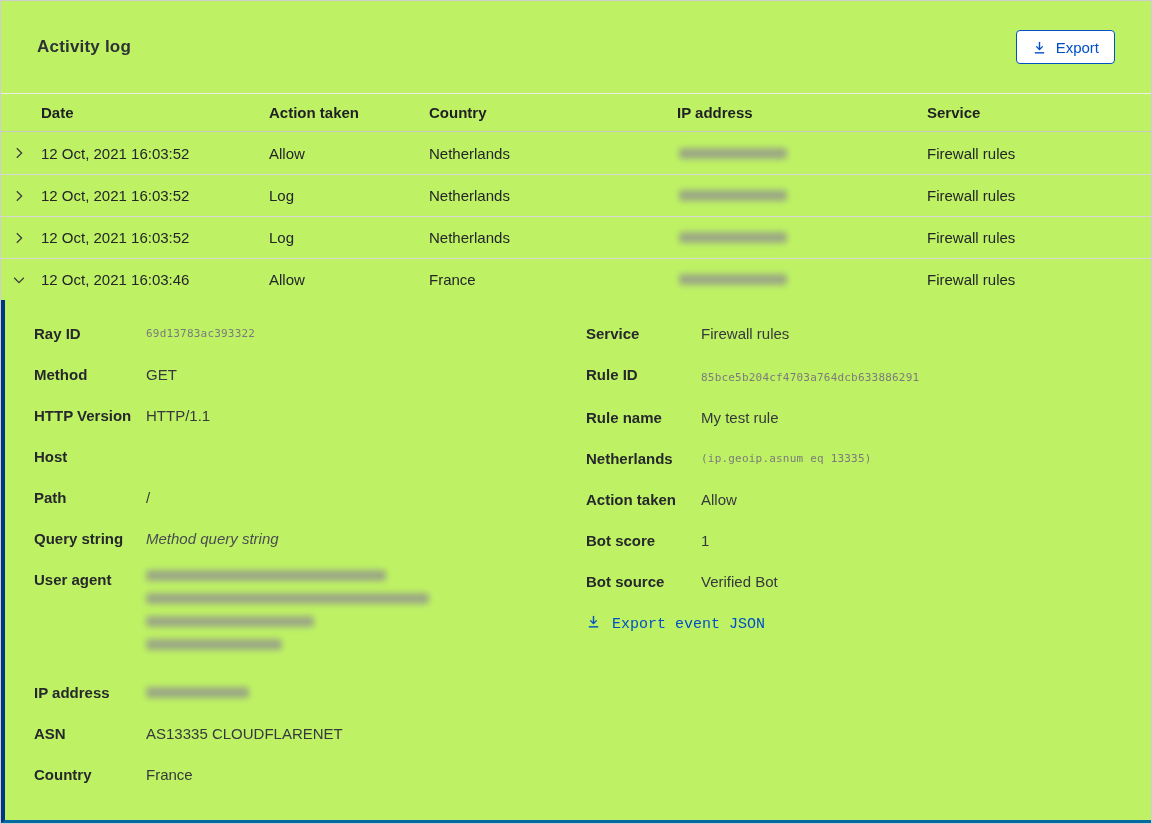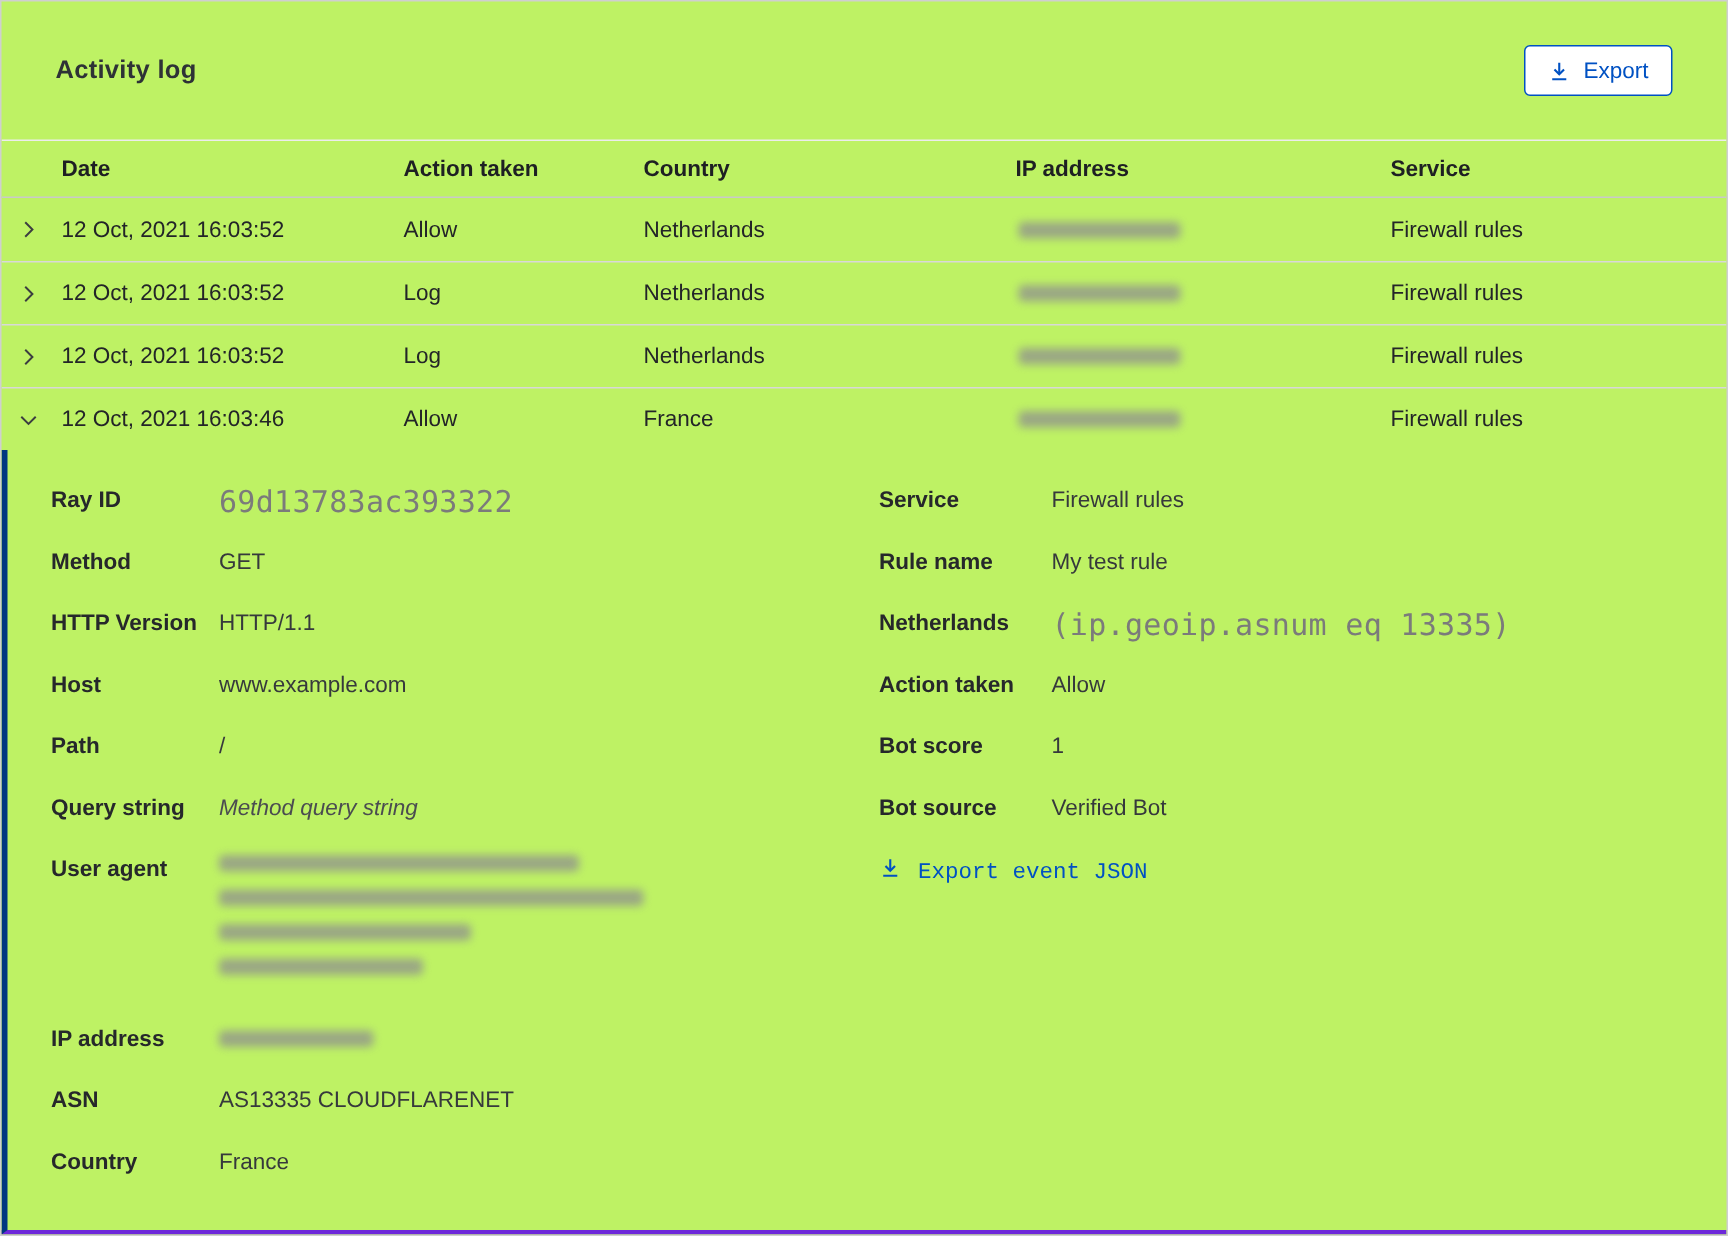--- a/index.html
+++ b/index.html
@@ -51,35 +51,35 @@
   .blur-line {
     height:11px; border-radius:3px; background:#8f8f8f;
     filter:blur(3px); opacity:.75;
   }
   .row .blur-line { width:108px; margin-left:2px; }
 
   
   .detail {
     flex:1 1 auto;
     border-left:4px solid #003681;
-    border-bottom:3px solid #6d28d9;
+    border-bottom:3px solid #0369a1;
     padding:24px 0 0 29px;
   }
   .detail-cols { display:flex; }
   .col-left  { flex:0 0 552px; }
   .col-right { flex:1; }
 
   .d-row { display:grid; align-items:start; margin-bottom:21px; font-size:15px; }
   .col-left  .d-row { grid-template-columns:112px 1fr; }
   .col-right .d-row { grid-template-columns:115px 1fr; }
   .d-label { font-weight:700; color:#26282b; line-height:20px; }
   .d-value { color:#36393c; line-height:20px; }
   .d-value.mono {
     font-family:"DejaVu Sans Mono","Liberation Mono",monospace;
-    font-size:20px; color:#7b7b7b; letter-spacing:.2px;
+    font-size:11px; color:#7b7b7b; letter-spacing:.2px;
   }
   .d-value.mono-wrap { max-width:276px; word-break:break-all; line-height:26px; }
   .d-value.italic { font-style:italic; color:#4a4c50; }
   .row-ruleid { margin-bottom:17px; }
 
   .ua-lines .blur-line { margin-bottom:12px; }
 
   .export-json-link {
     display:inline-flex; align-items:center; gap:11px;
     color:#0051c3; font-size:15px; margin-top:1px; cursor:pointer;
@@ -189,21 +189,20 @@
         <div class="d-row">
           <div class="d-label">Method</div>
           <div class="d-value">GET</div>
         </div>
         <div class="d-row">
           <div class="d-label">HTTP Version</div>
           <div class="d-value">HTTP/1.1</div>
         </div>
         <div class="d-row">
           <div class="d-label">Host</div>
-          <div class="d-value">www.example.com</div>
         </div>
         <div class="d-row">
           <div class="d-label">Path</div>
           <div class="d-value">/</div>
         </div>
         <div class="d-row">
           <div class="d-label">Query string</div>
           <div class="d-value italic">Method query string</div>
         </div>
         <div class="d-row">
@@ -228,20 +227,24 @@
         <div class="d-row">
           <div class="d-label">Country</div>
           <div class="d-value">France</div>
         </div>
       </div>
 
       <div class="col-right">
         <div class="d-row">
           <div class="d-label">Service</div>
           <div class="d-value">Firewall rules</div>
+        </div>
+        <div class="d-row row-ruleid">
+          <div class="d-label">Rule ID</div>
+          <div class="d-value mono mono-wrap">85bce5b204cf4703a764dcb633886291</div>
         </div>
         <div class="d-row">
           <div class="d-label">Rule name</div>
           <div class="d-value">My test rule</div>
         </div>
         <div class="d-row">
           <div class="d-label">Netherlands</div>
           <div class="d-value mono">(ip.geoip.asnum eq 13335)</div>
         </div>
         <div class="d-row">

